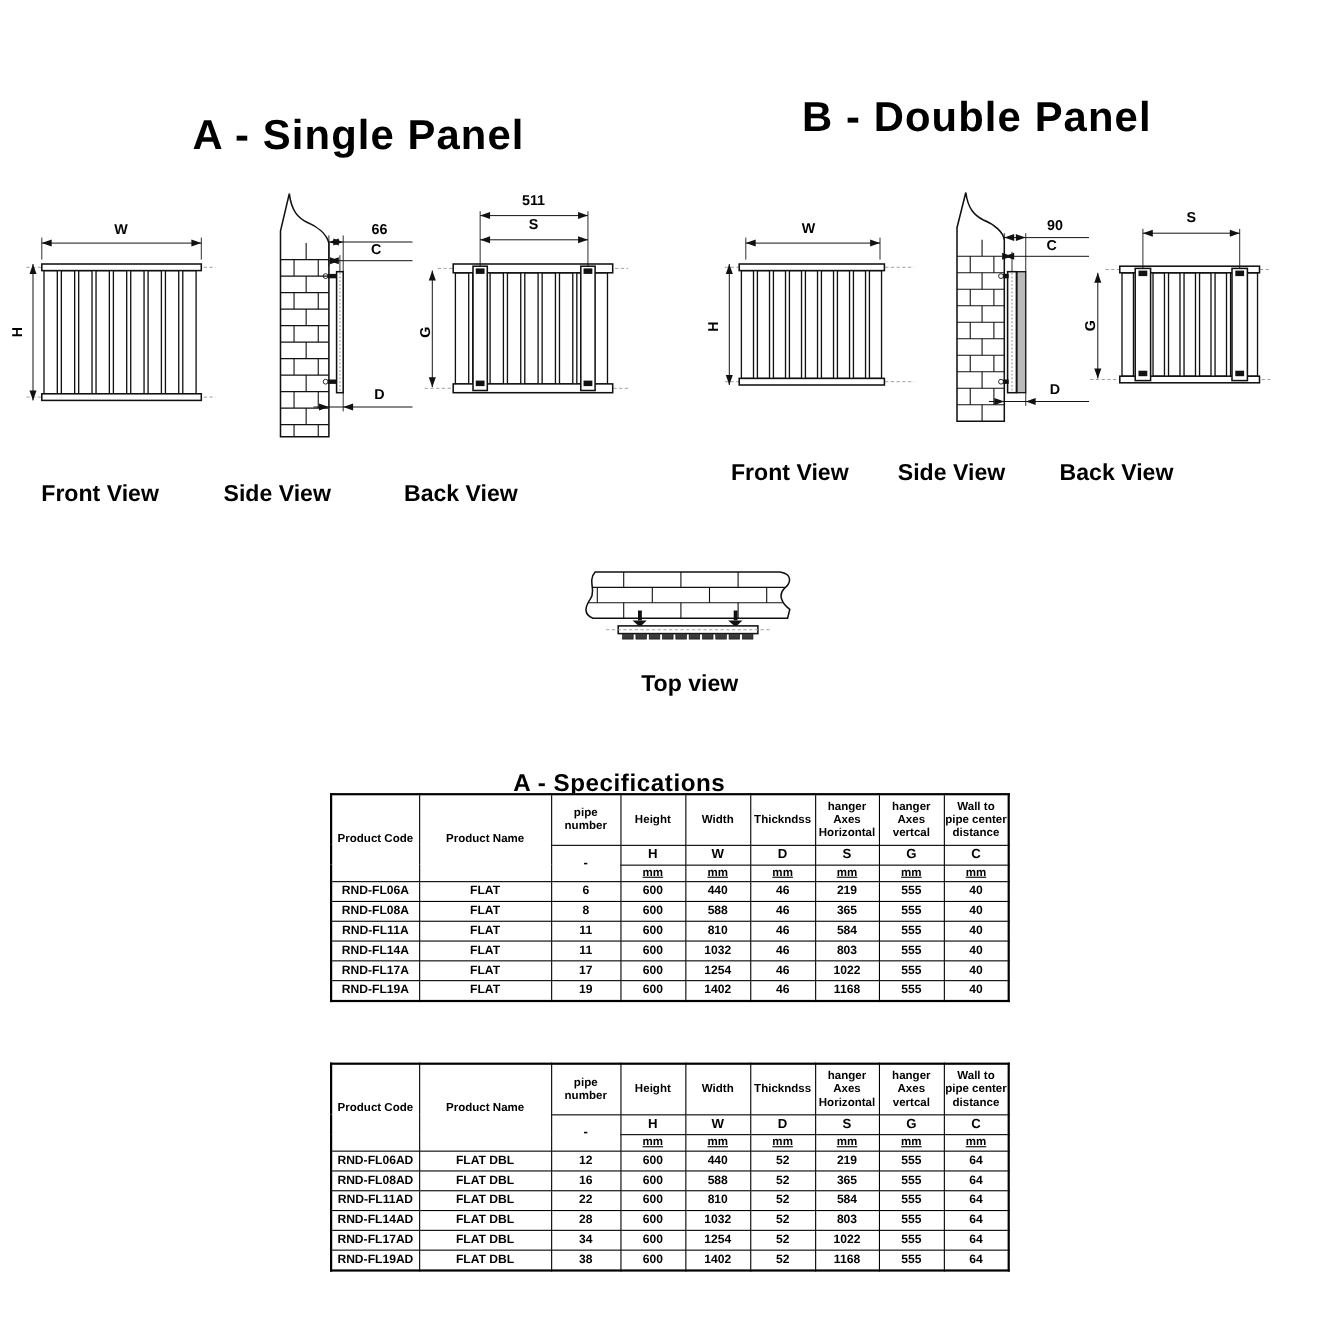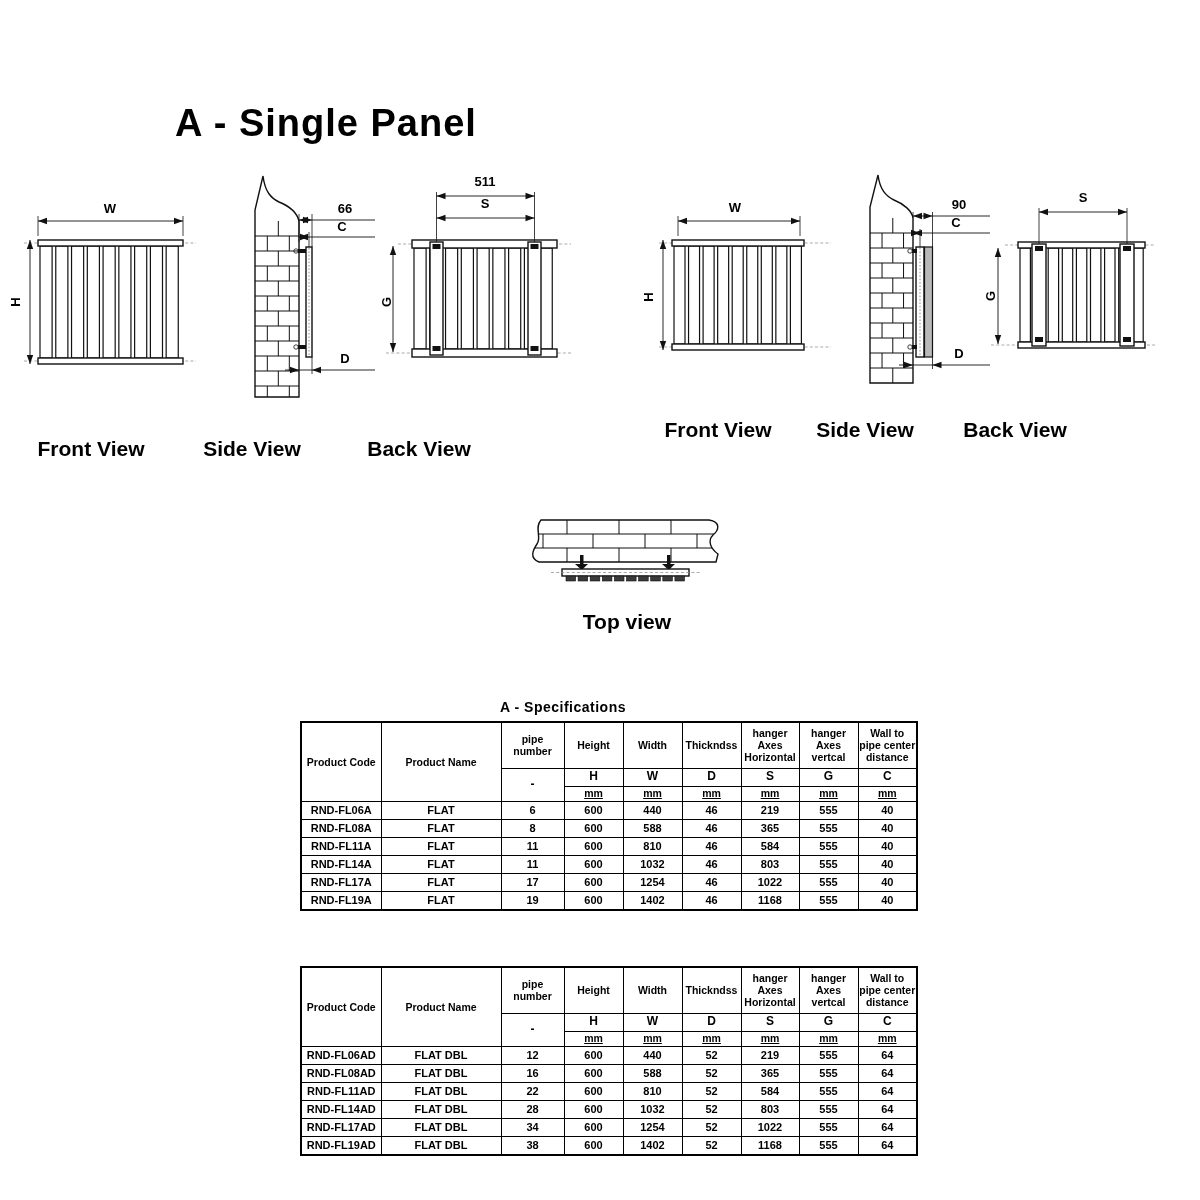--- a/index.html
+++ b/index.html
@@ -1,21 +1,21 @@
 <!DOCTYPE html>
 <html><head>
 <meta charset="utf-8">
 <style>
   html,body{margin:0;padding:0;background:#fff;}
   .page{position:relative;width:1200px;height:1200px;background:#fff;overflow:hidden;
         font-family:"Liberation Sans",sans-serif;color:#000;}
   .abs{position:absolute;}
   .sec-title{font-size:38px;font-weight:bold;letter-spacing:1px;text-align:center;width:400px;white-space:nowrap;}
   .view-label{font-size:21px;font-weight:bold;text-align:center;width:160px;}
-  .spec-title{font-size:14px;font-weight:bold;letter-spacing:.5px;text-align:center;width:300px;}
+  .spec-title{font-size:22px;font-weight:bold;letter-spacing:.5px;text-align:center;width:300px;}
   .thin{stroke:#111;stroke-width:.8;fill:none;}
   .fillw{fill:#fff;stroke:#111;stroke-width:1.4;}
   .grayp{fill:#b9b9b9;stroke:#111;stroke-width:1.2;}
   .slat rect{fill:#fff;stroke:#111;stroke-width:1.2;}
   .topslat rect{fill:#3a3a3a;stroke:#111;stroke-width:.6;}
   .brick line{stroke:#111;stroke-width:1;}
   .dash{stroke:#949494;stroke-width:.8;stroke-dasharray:3 2.2;fill:none;}
   .dot{stroke:#777;stroke-width:.8;stroke-dasharray:1.6 1.8;fill:none;}
   .dim{stroke:#111;stroke-width:.9;fill:none;}
   .ah{fill:#111;}
@@ -41,20 +41,21 @@
   <svg width="0" height="0" style="position:absolute" aria-hidden="true">
     <defs>
       <path id="ar-l" d="M0,0 L9,-3.2 L9,3.2 Z"></path>
       <path id="ar-r" d="M0,0 L-9,-3.2 L-9,3.2 Z"></path>
       <path id="ar-u" d="M0,0 L-3.2,9 L3.2,9 Z"></path>
       <path id="ar-d" d="M0,0 L-3.2,-9 L3.2,-9 Z"></path>
     </defs>
   </svg>
 
   <div class="abs sec-title" style="left:126px;top:86px;margin-top:16px;">A - Single Panel</div>
+  <div class="abs sec-title" style="left:688px;top:86px;">B - Double Panel</div>
 
   <svg class="abs" style="left:0;top:196px;" width="200" height="180">
     <line class="dash" x1="24" y1="47" x2="196" y2="47"></line>
     <line class="dash" x1="24" y1="165" x2="196" y2="165"></line>
     <g class="slat">
         <rect x="40.00" y="50" width="12.1" height="112"></rect>
         <rect x="55.77" y="50" width="12.1" height="112"></rect>
         <rect x="71.54" y="50" width="12.1" height="112"></rect>
         <rect x="87.31" y="50" width="12.1" height="112"></rect>
         <rect x="103.08" y="50" width="12.1" height="112"></rect>

